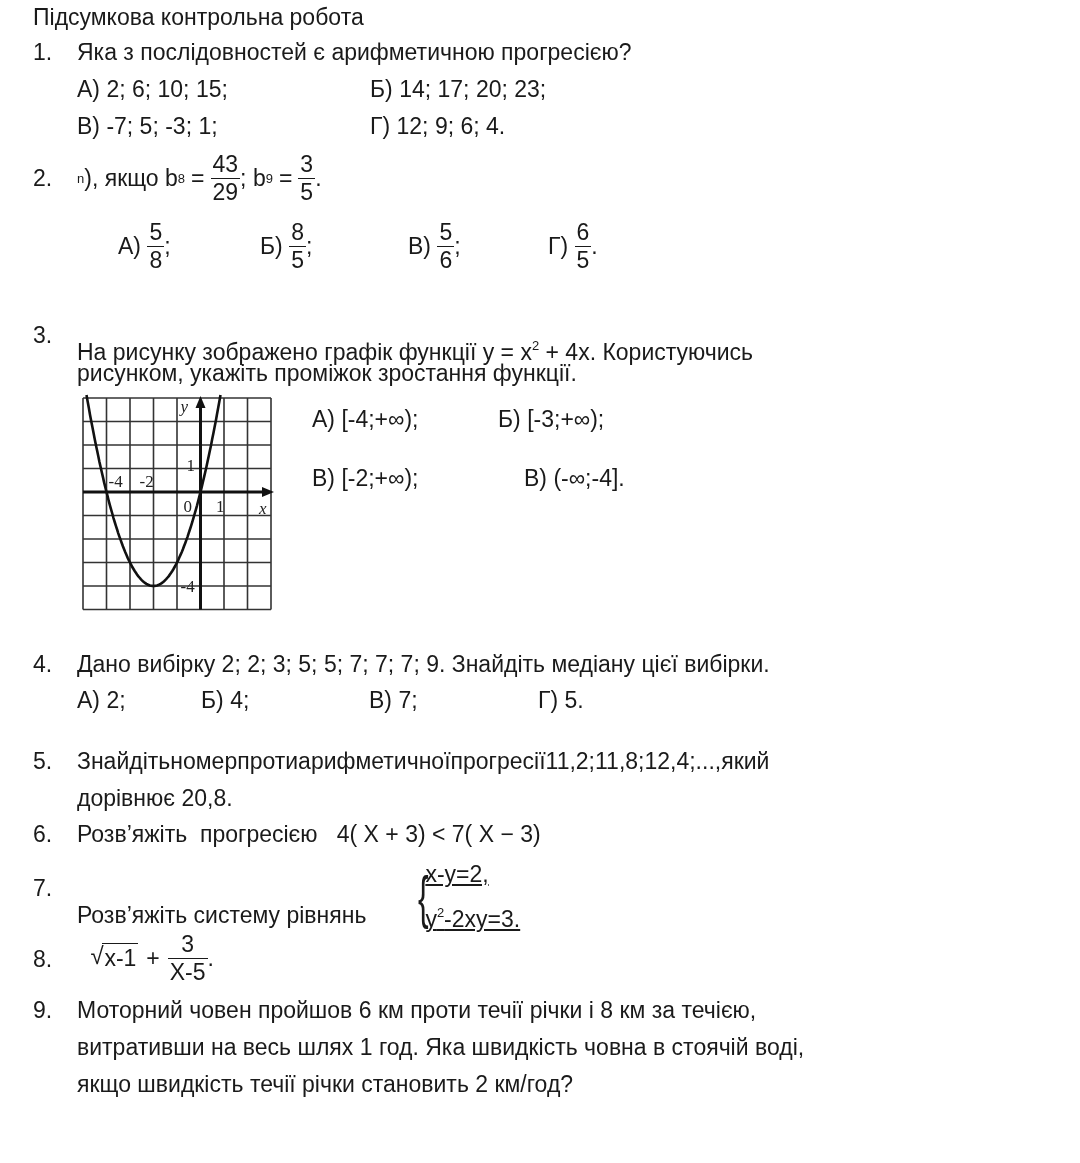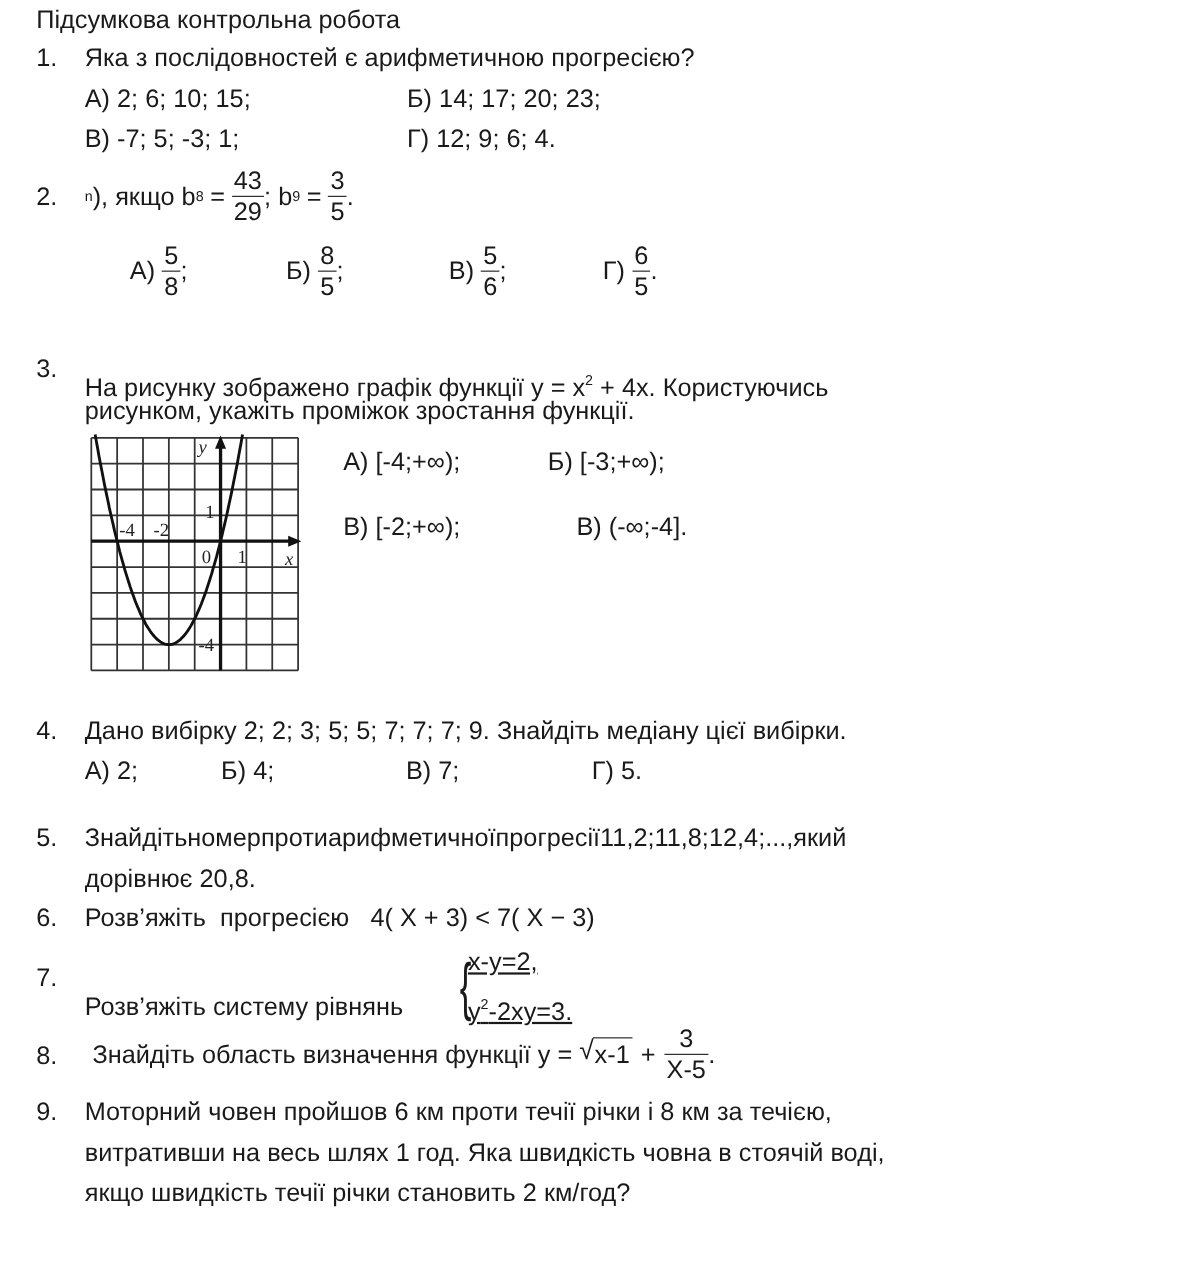--- a/index.html
+++ b/index.html
@@ -165,21 +165,21 @@
     <span class="system">
       <span>x-y=2,</span>
       <span><span>y</span><sup>2</sup><span>-2xy=3.</span></span>
     </span>
   </div>
 </div>
 
 <div>
   <div class="abs" style="left:33px; top:948px;">8.</div>
   <div class="abs" style="left:84px; top:926px; height:64px; display:flex; align-items:center;">
-    <span>Знайдіть область визначення функції y =</span>&nbsp;
+    &nbsp;
     <span class="sqrt"><span class="sym">√</span><span class="rad">x-1</span></span>
     <span style="margin:0 8px;">+</span>
     <span class="frac">
         <span class="n">3</span>
         <span class="d">X-5</span>
       </span><span>.</span>
   </div>
 </div>
 
 <div>

